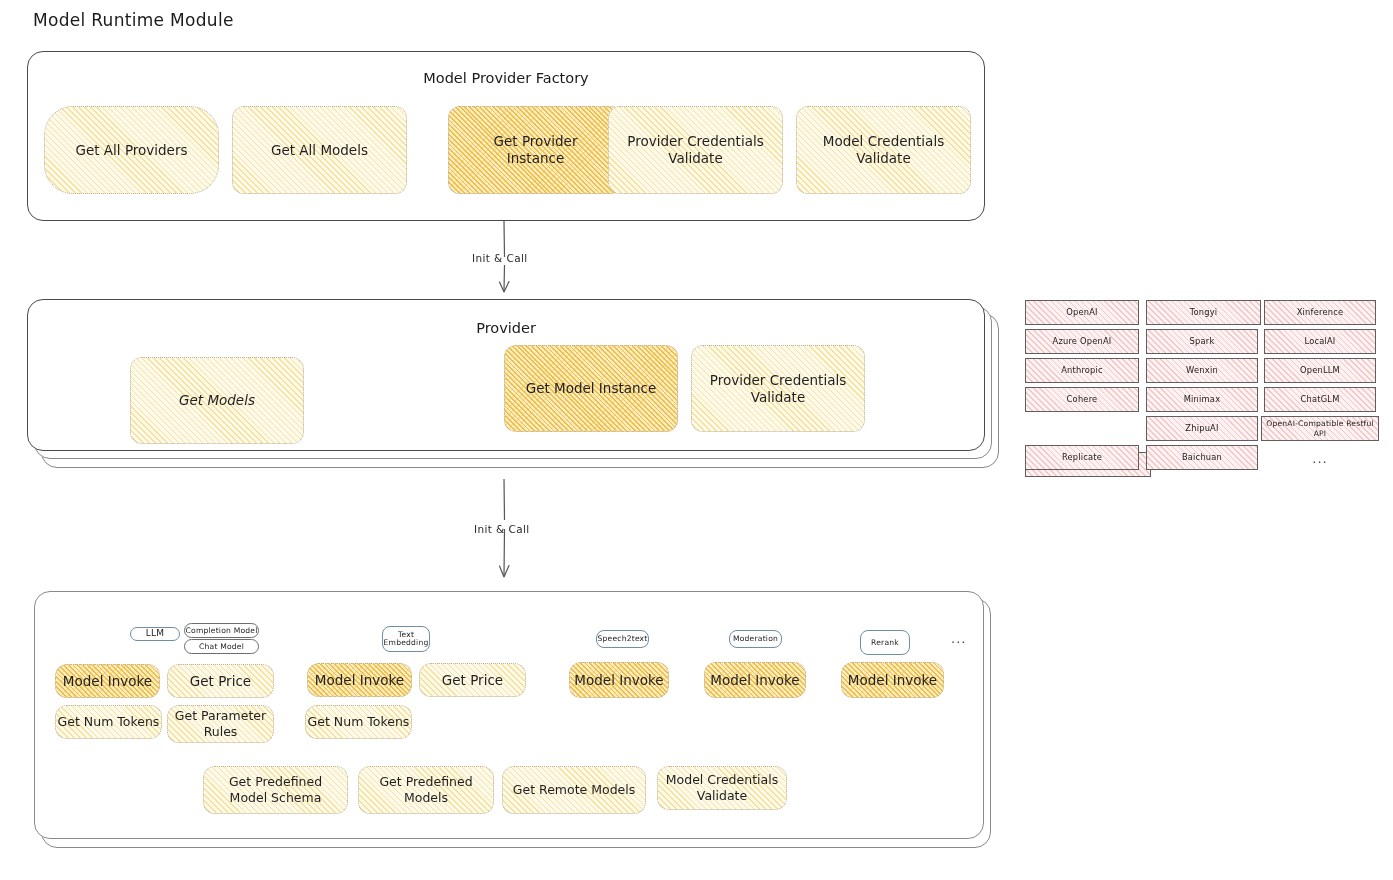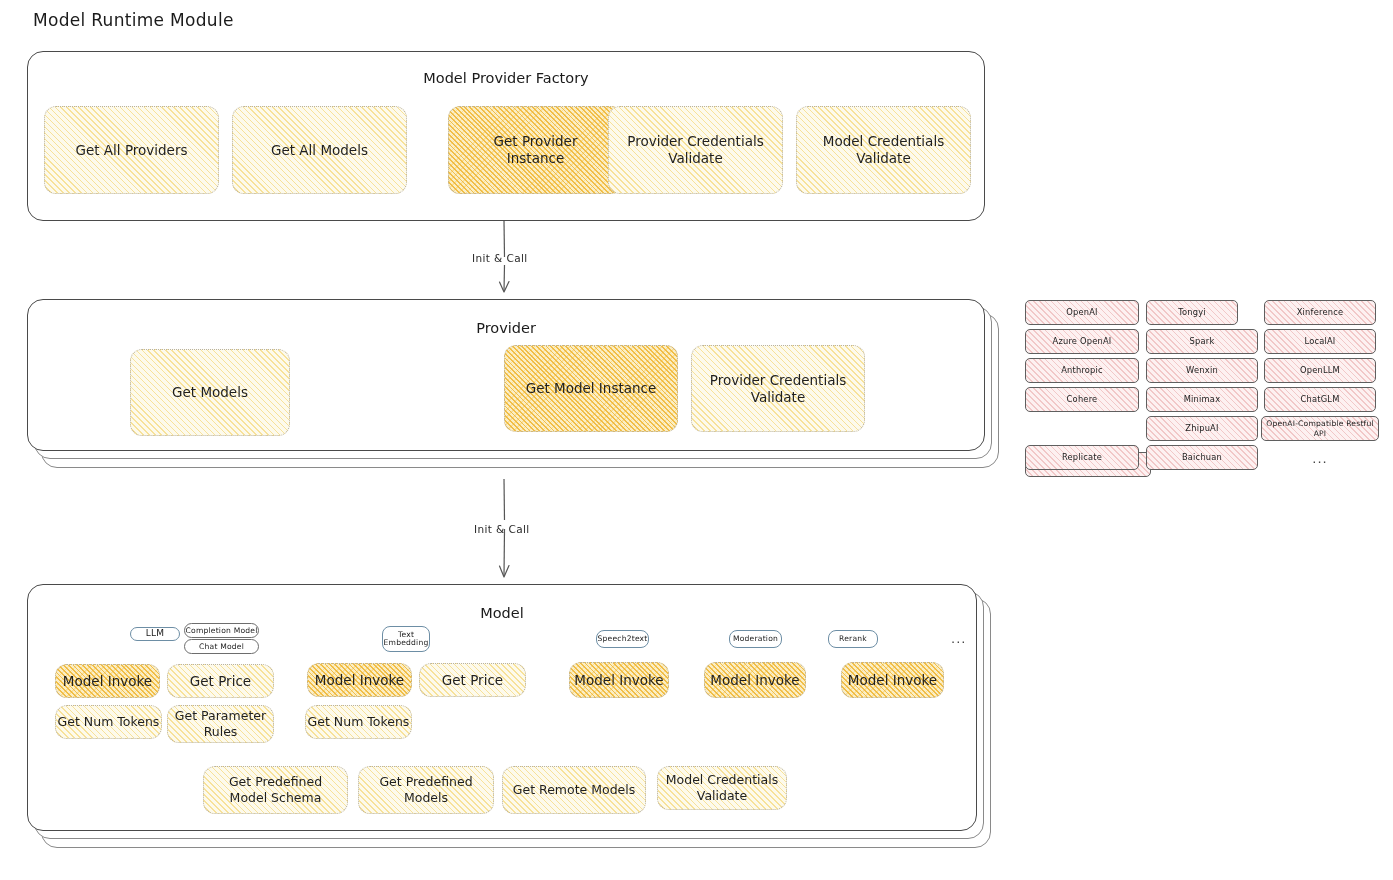--- a/index.html
+++ b/index.html
@@ -113,21 +113,21 @@
     color: #1b1b1b;
   }
 
   .method-box {
     font-size: 13.5px;
   }
 
   
   .provider-tile {
     border: 1.2px solid #5f5f5f;
-    border-radius: 5px;
+    border-radius: 0;
     box-sizing: border-box;
     font-size: 8.3px;
     color: #222;
     letter-spacing: 0.2px;
   }
 
   
   .cat-badge {
     border: 1.2px solid #6d6d6d;
     border-radius: 8px;
@@ -158,21 +158,21 @@
 <body>
 
 <div id="canvas">
 
   <div class="abs" id="page-title">Model Runtime Module</div>
 
   <div class="abs section-box" style="left:27px; top:51px; width:958px; height:170px;">
     <div class="section-title" style="top:18px;">Model Provider Factory</div>
   </div>
 
-  <div class="abs dotted-out hatch-yellow center-txt method-box" style="left:44px; top:106px; width:175px; height:88px;">Get All Providers</div>
+  <div class="abs dotted-out hatch-yellow center-txt method-box" style="left:44px; top:106px; width:175px; height:88px;border-radius:29px;">Get All Providers</div>
 
   <div class="abs dotted-out hatch-yellow center-txt method-box" style="left:232px; top:106px; width:175px; height:88px;">Get All Models</div>
 
   <div class="abs dotted-out hatch-yellow-strong center-txt method-box" style="left:420px; top:106px; width:175px; height:88px; padding:0 22px;margin-left:28px;">Get Provider Instance</div>
 
   <div class="abs dotted-out hatch-yellow center-txt method-box" style="left:608px; top:106px; width:175px; height:88px; padding:0 16px;">Provider Credentials Validate</div>
 
   <div class="abs dotted-out hatch-yellow center-txt method-box" style="left:796px; top:106px; width:175px; height:88px; padding:0 16px;">Model Credentials Validate</div>
 
   <svg class="arrow" style="left:495px; top:221px;" width="20" height="78" viewBox="0 0 20 78">
@@ -182,40 +182,37 @@
   </svg>
   <div class="abs arrow-label" style="left:472px; top:252px;">Init &amp; Call</div>
 
   <div class="abs section-shadow" style="left:41px; top:313px; width:958px; height:155px;"></div>
   <div class="abs section-shadow" style="left:34px; top:306px; width:958px; height:153px;"></div>
 
   <div class="abs section-box" style="left:27px; top:299px; width:958px; height:152px;">
     <div class="section-title" style="top:20px;">Provider</div>
   </div>
 
-  <div class="abs dotted-out hatch-yellow center-txt method-box" style="left:130px; top:349px; width:160px; height:87px;">Get Models</div>
+  <div class="abs dotted-out hatch-yellow center-txt method-box" style="left:130px; top:357px; width:174px; height:87px;font-style:italic;">Get Models</div>
 
 
   <div class="abs dotted-out hatch-yellow-strong center-txt method-box" style="left:504px; top:345px; width:174px; height:87px;">Get Model Instance</div>
 
   <div class="abs dotted-out hatch-yellow center-txt method-box" style="left:691px; top:345px; width:174px; height:87px; padding:0 16px;">Provider Credentials Validate</div>
 
   <svg class="arrow" style="left:495px; top:479px;" width="20" height="105" viewBox="0 0 20 105">
     <path d="M9,0 L9.5,41" stroke="#555" stroke-width="1.2" fill="none"></path>
     <path d="M9.5,50 L9,97" stroke="#555" stroke-width="1.2" fill="none"></path>
     <path d="M4.5,87 L9,98 L14,86.5" stroke="#555" stroke-width="1.2" fill="none" stroke-linecap="round" stroke-linejoin="round"></path>
   </svg>
   <div class="abs arrow-label" style="left:474px; top:523px;">Init &amp; Call</div>
 
   <div class="abs section-shadow" style="left:41px; top:598px; width:950px; height:250px;"></div>
   <div class="abs section-shadow" style="left:34px; top:591px; width:950px; height:248px;"></div>
 
-  <div class="abs section-box" style="left:27px; top:584px; width:950px; height:247px;">
-    <div class="section-title" style="top:20px;">Model</div>
-  </div>
 
   <div class="abs cat-badge hatch-blue center-txt blue" style="left:130px; top:627px; width:50px; height:14px; font-size:9px;">LLM</div>
   <div class="abs cat-badge center-txt" style="left:184px; top:623px; width:75px; height:15px;">Completion Model</div>
   <div class="abs cat-badge center-txt" style="left:184px; top:639px; width:75px; height:15px;">Chat Model</div>
 
   <div class="abs dotted-out hatch-yellow-strong center-txt method-box" style="left:55px; top:664px; width:105px; height:34px;">Model Invoke</div>
   <div class="abs dotted-out hatch-yellow center-txt method-box" style="left:167px; top:664px; width:107px; height:34px;">Get Price</div>
   <div class="abs dotted-out hatch-yellow center-txt method-box" style="left:55px; top:705px; width:107px; height:34px; font-size:12.5px;">Get Num Tokens</div>
   <div class="abs dotted-out hatch-yellow center-txt method-box" style="left:167px; top:705px; width:107px; height:38px; font-size:12.5px;">Get Parameter Rules</div>
 
@@ -224,38 +221,38 @@
   <div class="abs dotted-out hatch-yellow-strong center-txt method-box" style="left:307px; top:663px; width:105px; height:34px;">Model Invoke</div>
   <div class="abs dotted-out hatch-yellow center-txt method-box" style="left:419px; top:663px; width:107px; height:34px;">Get Price</div>
   <div class="abs dotted-out hatch-yellow center-txt method-box" style="left:305px; top:705px; width:107px; height:34px; font-size:12.5px;">Get Num Tokens</div>
 
   <div class="abs cat-badge hatch-blue center-txt blue" style="left:596px; top:630px; width:53px; height:18px;">Speech2text</div>
   <div class="abs dotted-out hatch-yellow-strong center-txt method-box" style="left:569px; top:662px; width:100px; height:36px;">Model Invoke</div>
 
   <div class="abs cat-badge hatch-blue center-txt blue" style="left:729px; top:630px; width:53px; height:18px;">Moderation</div>
   <div class="abs dotted-out hatch-yellow-strong center-txt method-box" style="left:704px; top:662px; width:102px; height:36px;">Model Invoke</div>
 
-  <div class="abs cat-badge hatch-blue center-txt blue" style="left:828px; top:630px; width:50px; height:18px;">Rerank</div>
+  <div class="abs cat-badge hatch-blue center-txt blue" style="left:860px; top:630px; width:50px; height:25px;">Rerank</div>
   <div class="abs dotted-out hatch-yellow-strong center-txt method-box" style="left:841px; top:662px; width:103px; height:36px;">Model Invoke</div>
 
   <div class="abs ellipsis-mark" style="left:951px; top:631px;">...</div>
 
   <div class="abs dotted-out hatch-yellow center-txt method-box" style="left:203px; top:766px; width:145px; height:48px; font-size:12.5px; padding:0 6px;">Get Predefined Model Schema</div>
   <div class="abs dotted-out hatch-yellow center-txt method-box" style="left:358px; top:766px; width:136px; height:48px; font-size:12.5px; padding:0 14px;">Get Predefined Models</div>
   <div class="abs dotted-out hatch-yellow center-txt method-box" style="left:502px; top:766px; width:144px; height:48px; font-size:12.5px;">Get Remote Models</div>
   <div class="abs dotted-out hatch-yellow center-txt method-box" style="left:657px; top:766px; width:130px; height:44px; font-size:12.5px; padding:0 6px;">Model Credentials Validate</div>
 
   <div class="abs provider-tile hatch-pink center-txt" style="left:1025px; top:300px; width:114px; height:25px;">OpenAI</div>
   <div class="abs provider-tile hatch-pink center-txt" style="left:1025px; top:329px; width:114px; height:25px;">Azure OpenAI</div>
   <div class="abs provider-tile hatch-pink center-txt" style="left:1025px; top:358px; width:114px; height:25px;">Anthropic</div>
   <div class="abs provider-tile hatch-pink center-txt" style="left:1025px; top:387px; width:114px; height:25px;">Cohere</div>
   <div class="abs provider-tile hatch-pink center-txt" style="left:1025px; top:416px; width:126px; height:25px;margin-top:36px;">HuggingFace</div>
   <div class="abs provider-tile hatch-pink center-txt" style="left:1025px; top:445px; width:114px; height:25px;">Replicate</div>
 
-  <div class="abs provider-tile hatch-pink center-txt" style="left:1146px; top:300px; width:92px; height:25px;">Tongyi</div>
+  <div class="abs provider-tile hatch-pink center-txt" style="left:1146px; top:300px; width:115px; height:25px;">Tongyi</div>
   <div class="abs provider-tile hatch-pink center-txt" style="left:1146px; top:329px; width:112px; height:25px;">Spark</div>
   <div class="abs provider-tile hatch-pink center-txt" style="left:1146px; top:358px; width:112px; height:25px;">Wenxin</div>
   <div class="abs provider-tile hatch-pink center-txt" style="left:1146px; top:387px; width:112px; height:25px;">Minimax</div>
   <div class="abs provider-tile hatch-pink center-txt" style="left:1146px; top:416px; width:112px; height:25px;">ZhipuAI</div>
   <div class="abs provider-tile hatch-pink center-txt" style="left:1146px; top:445px; width:112px; height:25px;">Baichuan</div>
 
   <div class="abs provider-tile hatch-pink center-txt" style="left:1264px; top:300px; width:112px; height:25px;">Xinference</div>
   <div class="abs provider-tile hatch-pink center-txt" style="left:1264px; top:329px; width:112px; height:25px;">LocalAI</div>
   <div class="abs provider-tile hatch-pink center-txt" style="left:1264px; top:358px; width:112px; height:25px;">OpenLLM</div>
   <div class="abs provider-tile hatch-pink center-txt" style="left:1264px; top:387px; width:112px; height:25px;">ChatGLM</div>

